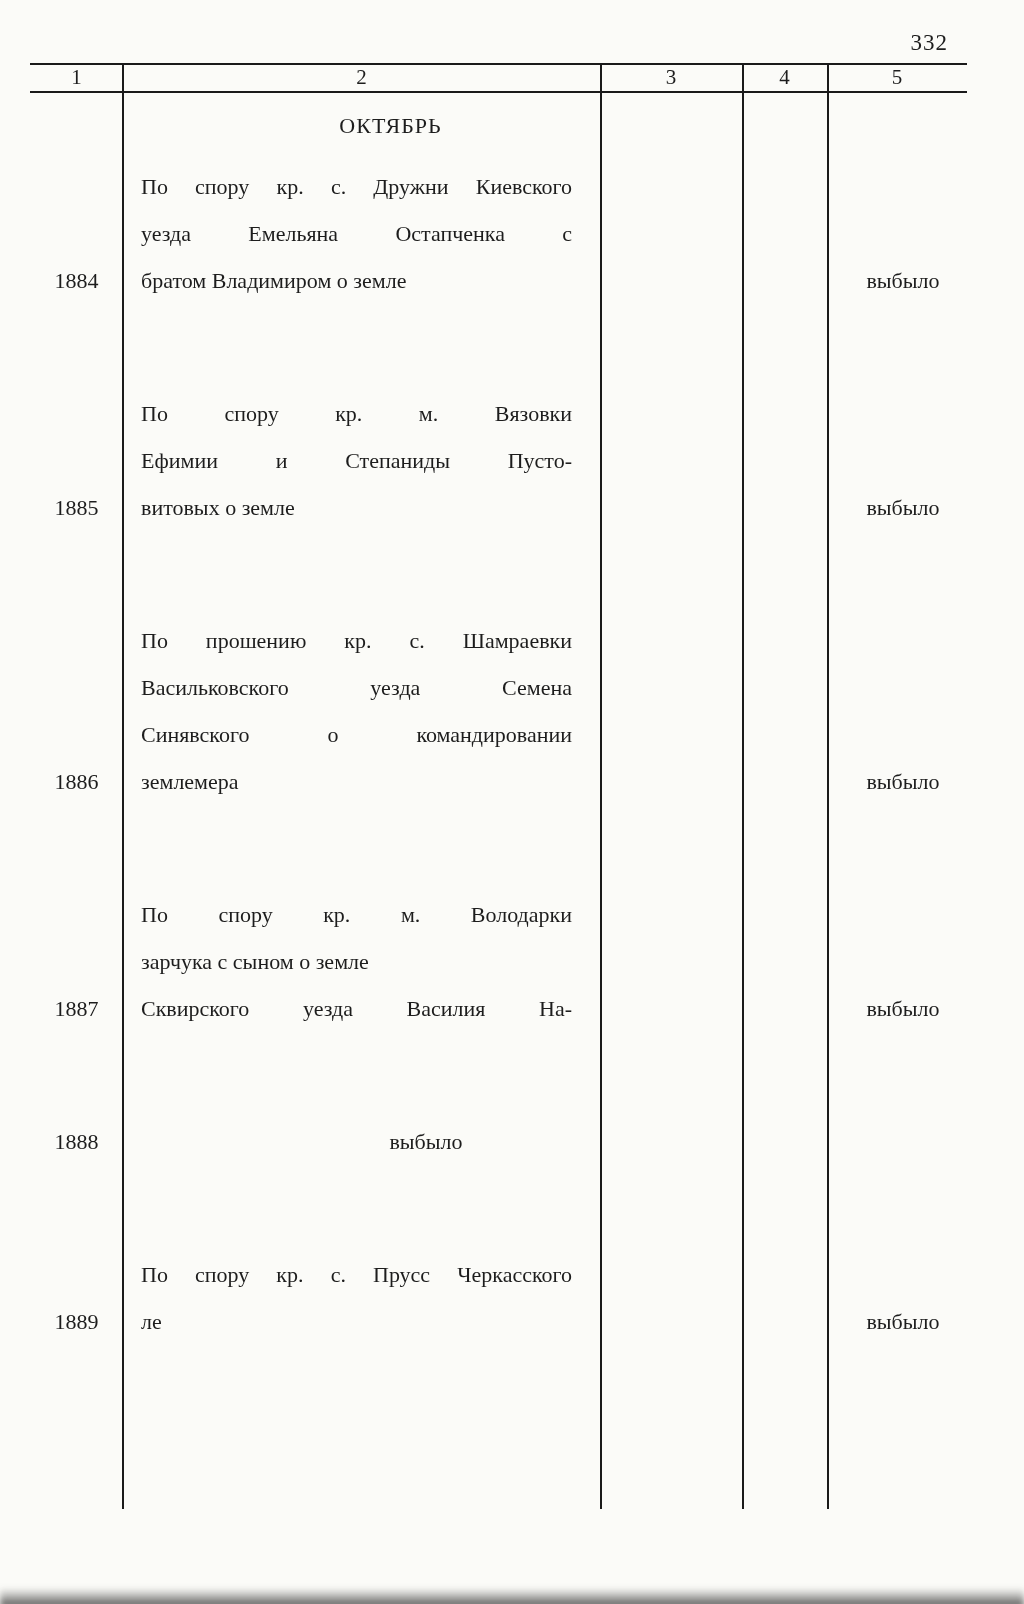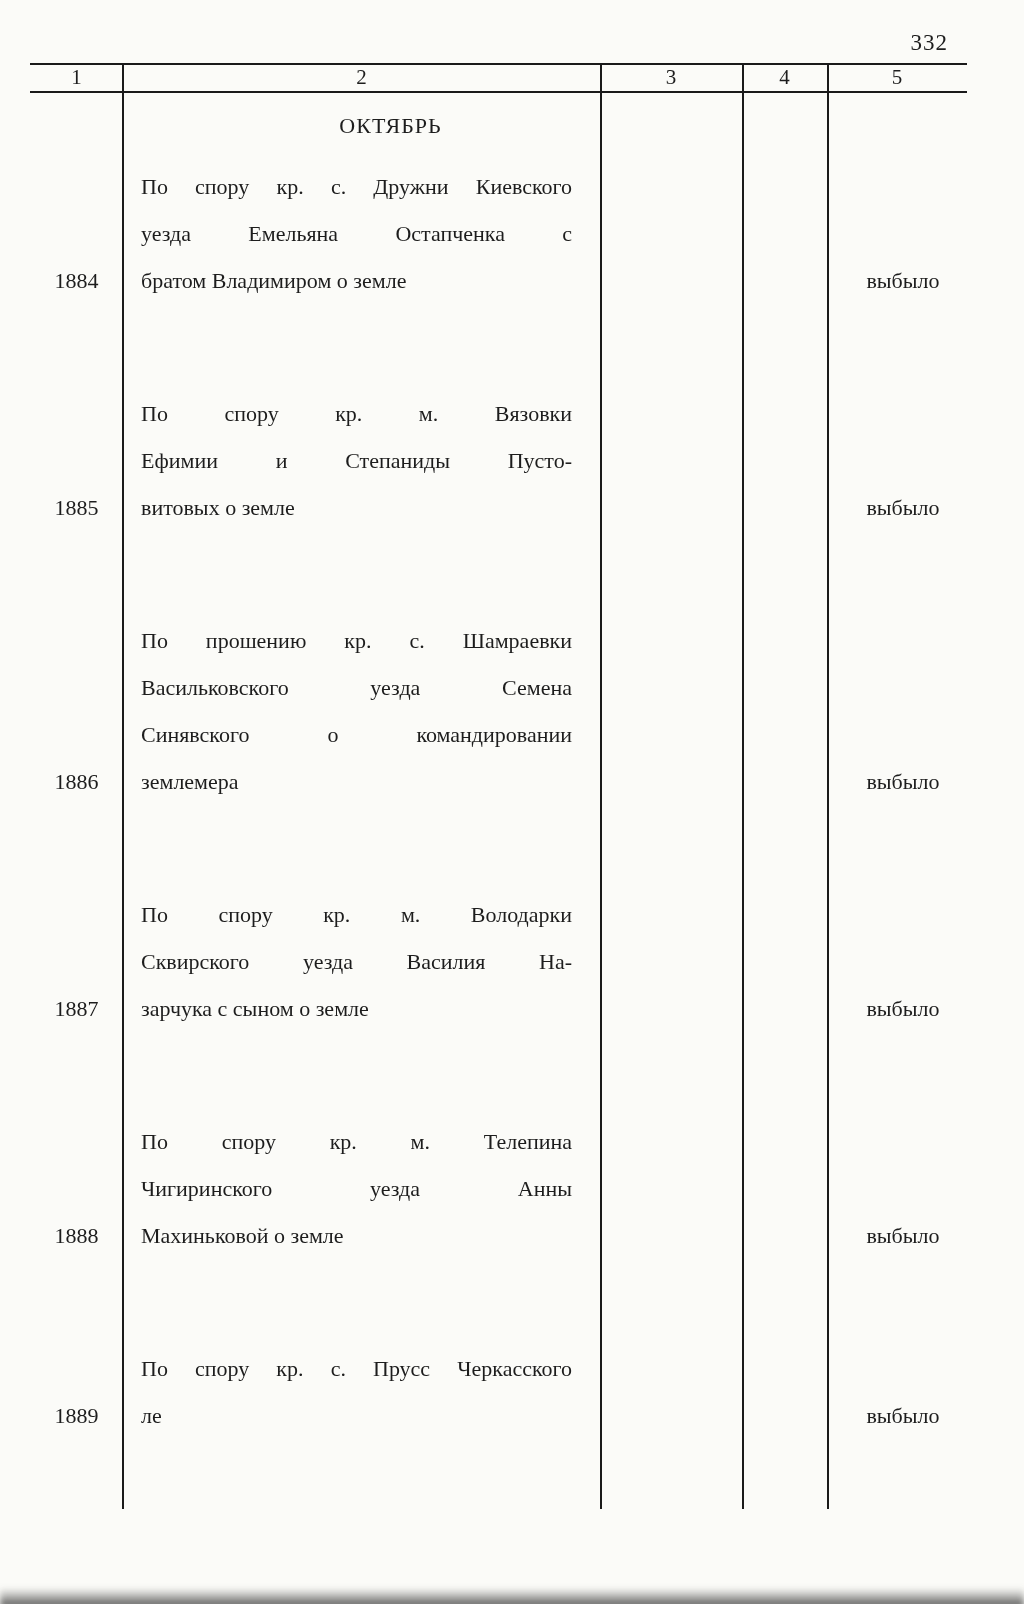--- a/index.html
+++ b/index.html
@@ -181,35 +181,30 @@
           </div>
     <div class="c3"></div>
     <div class="c4"></div>
     <div class="c5">выбыло</div>
   </div>
 
   <div class="trow">
     <div class="c1">1887</div>
     <div class="c2">
             <div class="desc-line j">По спору кр. м. Володарки</div>
+            <div class="desc-line">зарчука с сыном о земле</div>
             <div class="desc-line j">Сквирского уезда Василия На-</div>
-            <div class="desc-line">зарчука с сыном о земле</div>
           </div>
     <div class="c3"></div>
     <div class="c4"></div>
     <div class="c5">выбыло</div>
   </div>
 
   <div class="trow">
     <div class="c1">1888</div>
-    <div class="c2">
-            <div class="desc-line j">По спору кр. м. Телепина</div>
-            <div class="desc-line j">Чигиринского уезда Анны</div>
-            <div class="desc-line">Махиньковой о земле</div>
-          </div>
     <div class="c3"></div>
     <div class="c4"></div>
     <div class="c5">выбыло</div>
   </div>
 
   <div class="trow">
     <div class="c1">1889</div>
     <div class="c2">
             <div class="desc-line j">По спору кр. с. Прусс Черкасского</div>
             <div class="desc-line">ле</div>

